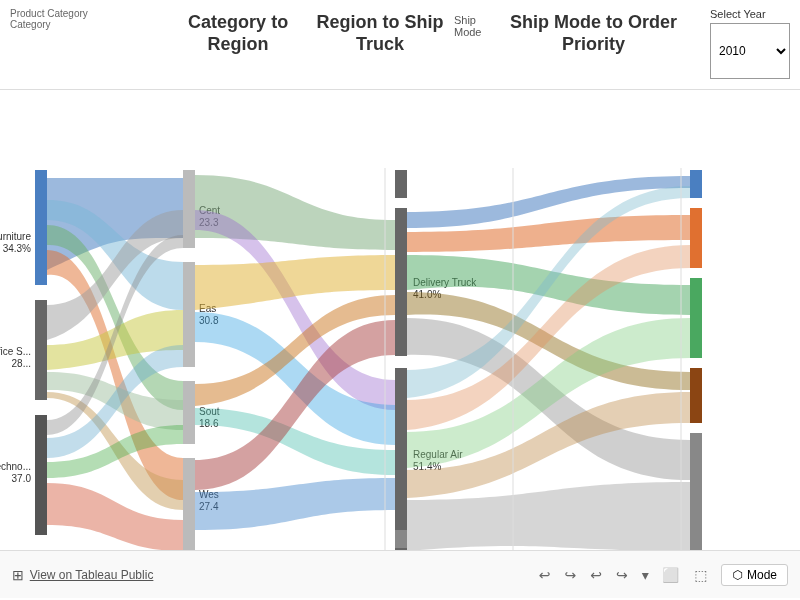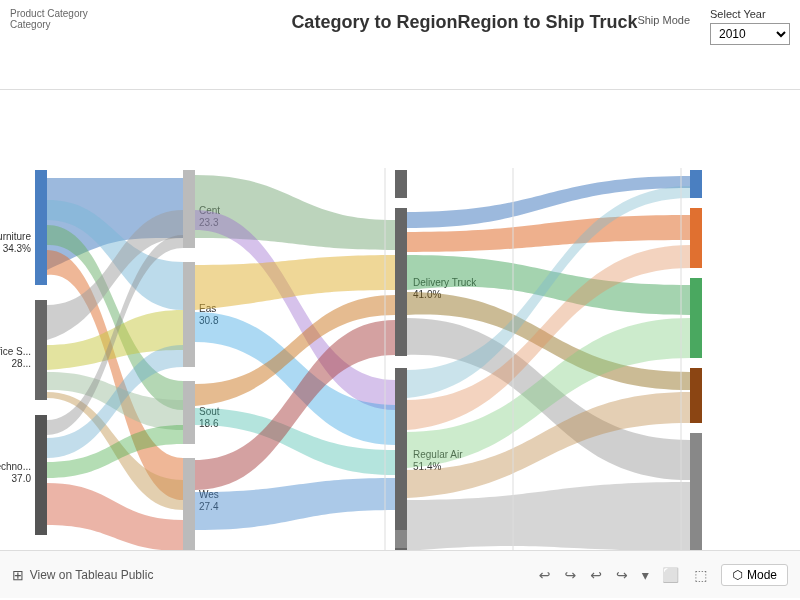--- a/index.html
+++ b/index.html
@@ -41,21 +41,21 @@
     }
 
     .year-selector label {
       font-size: 11px;
       color: #333;
       margin-bottom: 3px;
     }
 
     .year-selector select {
       font-size: 12px;
-      padding: 2px 4px;
+      padding: 19px 4px;
       border: 1px solid #999;
       background: #fff;
       width: 80px;
     }
 
     
     .chart-area {
       display: flex;
       height: 460px;
       padding: 0;
@@ -124,20 +124,23 @@
     </div>
 
     <div style="display:flex;width:100%;padding-top:4px;justify-content:flex-end;align-items:flex-start;padding-left:160px;padding-right:100px;">
       <div class="title-block">
         <div class="chart-title">Category to Region</div>
       </div>
       <div class="title-block">
         <div class="chart-title">Region to Ship Truck</div>
       </div>
       <div style="font-size:11px;color:#555;margin-top:2px;">Ship Mode</div>
+      <div class="title-block">
+        <div class="chart-title">Ship Mode to Order Priority</div>
+      </div>
     </div>
 
     <div class="year-selector">
       <label>Select Year</label>
       <select><option value="2009">2009</option><option value="2010" selected="">2010</option><option value="2011">2011</option><option value="2012">2012</option></select>
     </div>
   </div>
 
   <div class="chart-area">
     <svg class="sankey-svg" viewBox="0 0 790 460" preserveAspectRatio="xMidYMid meet">
@@ -263,21 +266,21 @@
       <line x1="380" y1="78" x2="380" y2="462" stroke="#ddd" stroke-width="1"></line>
       <line x1="508" y1="78" x2="508" y2="462" stroke="#ddd" stroke-width="1"></line>
       <line x1="676" y1="78" x2="676" y2="462" stroke="#ddd" stroke-width="1"></line>
 
     </svg>
   </div>
 
   <div class="footer-bar">
     <div class="footer-left">
       <span style="font-size:14px;">⊞</span>
-      <span style="cursor:pointer;color:#555;font-size:12px;">View on Tableau Public</span>
+      <span style="cursor:pointer;color:#555;font-size:12px;text-decoration:underline;">View on Tableau Public</span>
     </div>
     <div class="footer-right">
       <span class="footer-icon">↩</span>
       <span class="footer-icon">↪</span>
       <span class="footer-icon">↩</span>
       <span class="footer-icon">↪</span>
       <span class="footer-icon">▾</span>
       <span class="footer-icon">⬜</span>
       <span class="footer-icon">⬚</span>
       <button class="share-btn">

